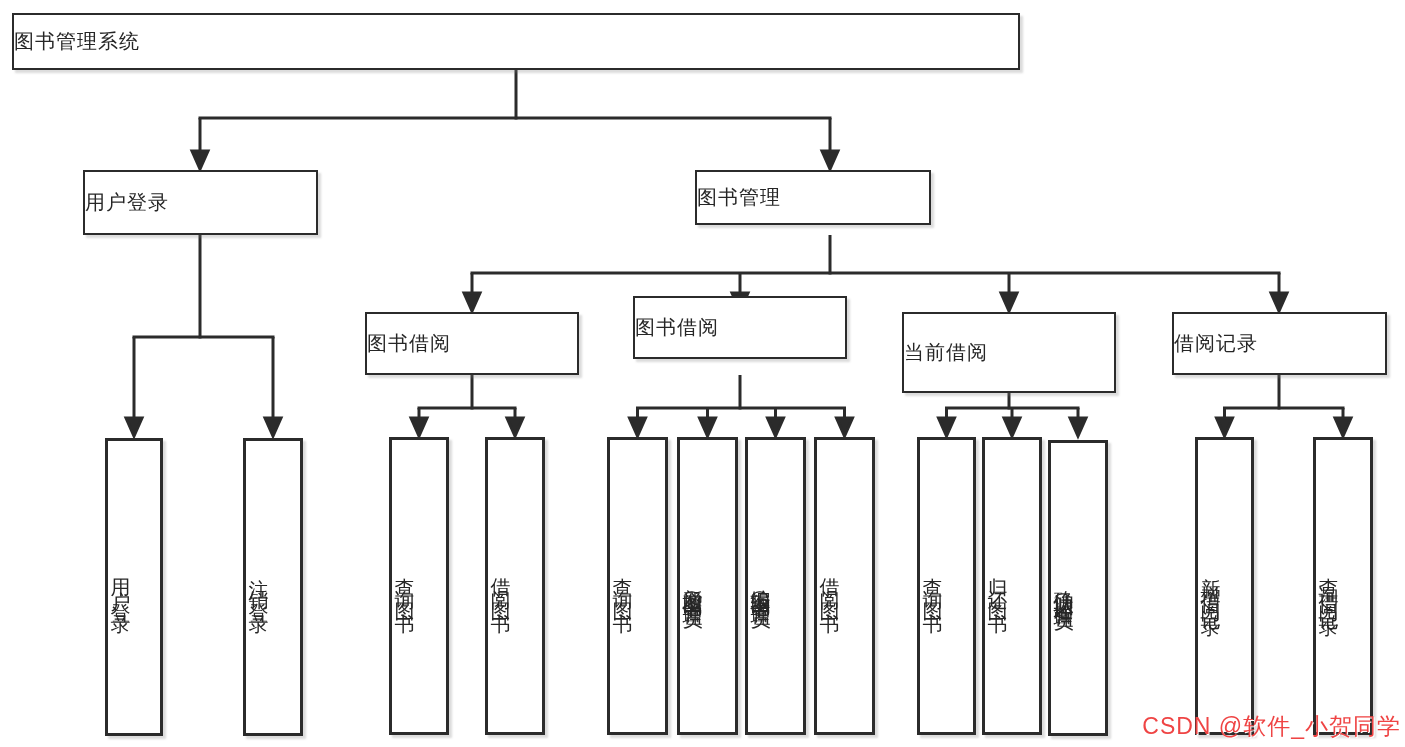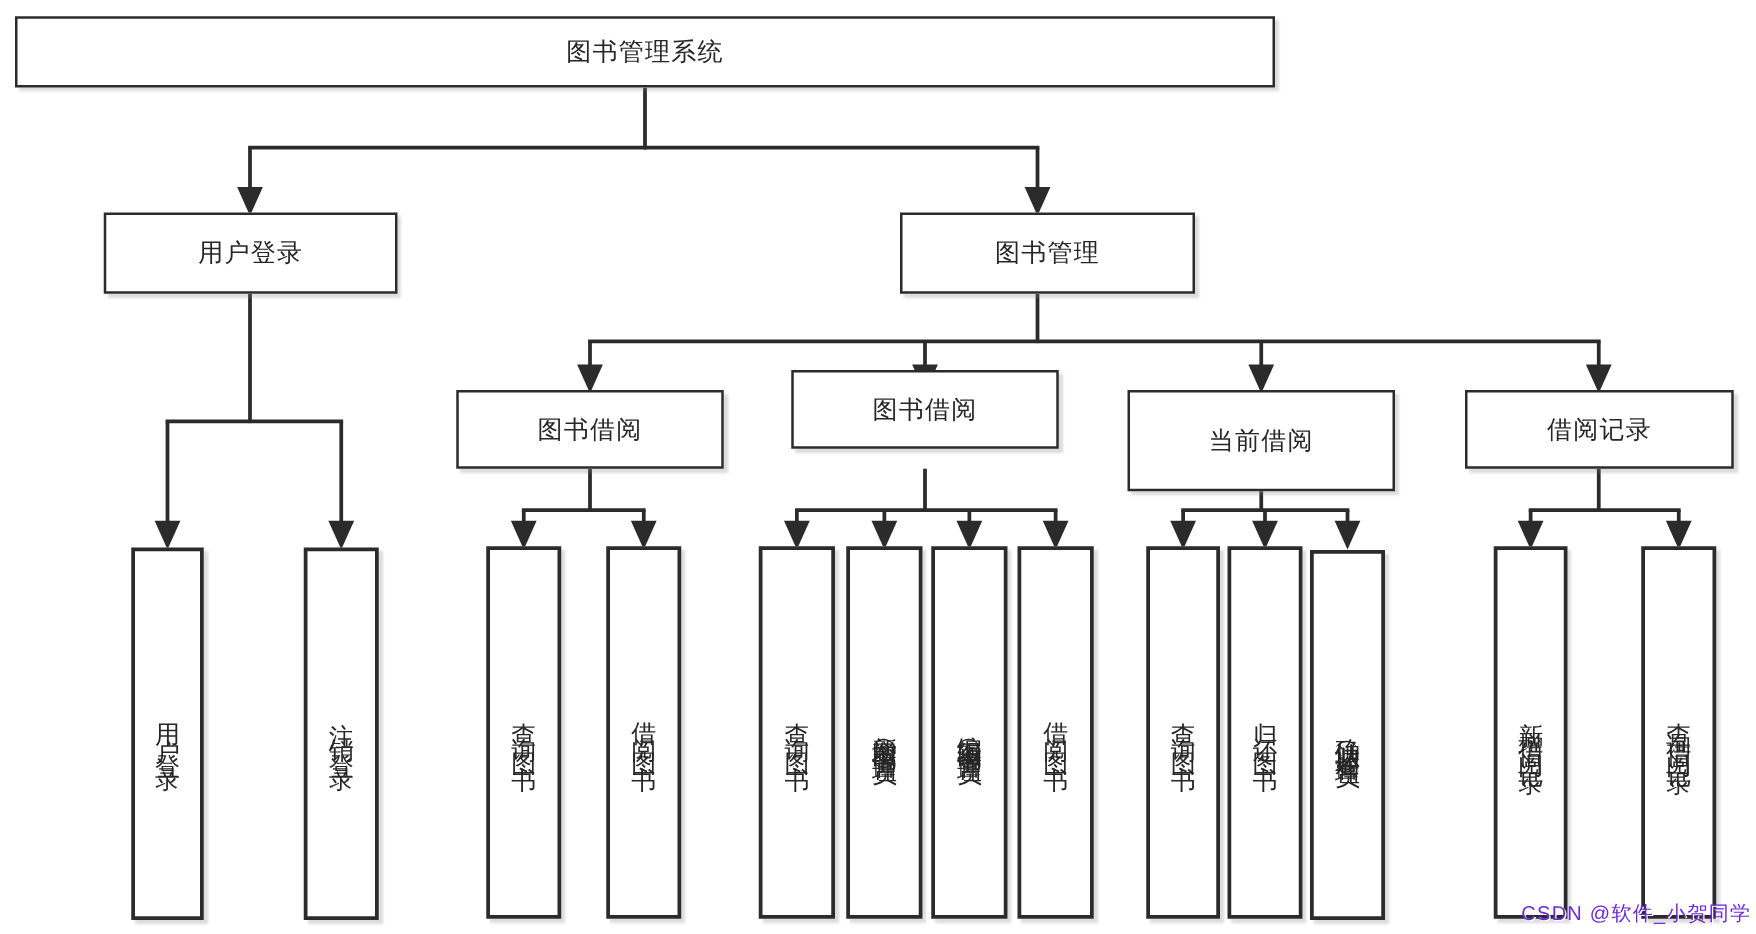--- a/index.html
+++ b/index.html
@@ -9,39 +9,39 @@
     background:#ffffff;
     font-family:"Liberation Sans", sans-serif;
     overflow:hidden;
   }
   .connectors{position:absolute;left:0;top:0;}
   .node{
     position:absolute;
     box-sizing:border-box;
     background:#ffffff;
     border:2px solid #2b2b2b;
-    display:flex;align-items:center;justify-content:center;
+    display:flex;align-items:center;
     color:#262626;
     font-size:20px;
     letter-spacing:1px;
     box-shadow:3px 3px 2px rgba(130,130,130,0.28);
   }
   .vbox{border-width:3px;}
   .vbox .lbl{
     writing-mode:vertical-rl;
     text-orientation:mixed;
   }
   .sp4{letter-spacing:12px;}
   .sp6{letter-spacing:8px;}
   .sp9{letter-spacing:3px;}
   .watermark{
     position:absolute;
     right:4px;bottom:5px;
-    font-size:16px;
-    color:#6d28d9;
+    font-size:23px;
+    color:#ef4444;
     letter-spacing:1px;
     text-shadow:1px 1px 0 #ffffff;
   }
 </style>
 </head>
 <body>
 
 <div class="canvas">
 
   <svg class="connectors" width="1405" height="747">
@@ -108,21 +108,21 @@
     </g>
   </svg>
 
   <div class="node" style="left:12px;top:13px;width:1008px;height:57px">
     <span class="lbl">图书管理系统</span>
   </div>
 
   <div class="node" style="left:83px;top:170px;width:235px;height:65px">
     <span class="lbl">用户登录</span>
   </div>
-  <div class="node" style="left:720px;top:170px;width:236px;height:65px">
+  <div class="node" style="left:695px;top:170px;width:236px;height:55px">
     <span class="lbl">图书管理</span>
   </div>
 
   <div class="node" style="left:365px;top:312px;width:214px;height:63px">
     <span class="lbl">图书借阅</span>
   </div>
   <div class="node" style="left:633px;top:296px;width:214px;height:63px">
     <span class="lbl">图书借阅</span>
   </div>
   <div class="node" style="left:902px;top:312px;width:214px;height:81px">

